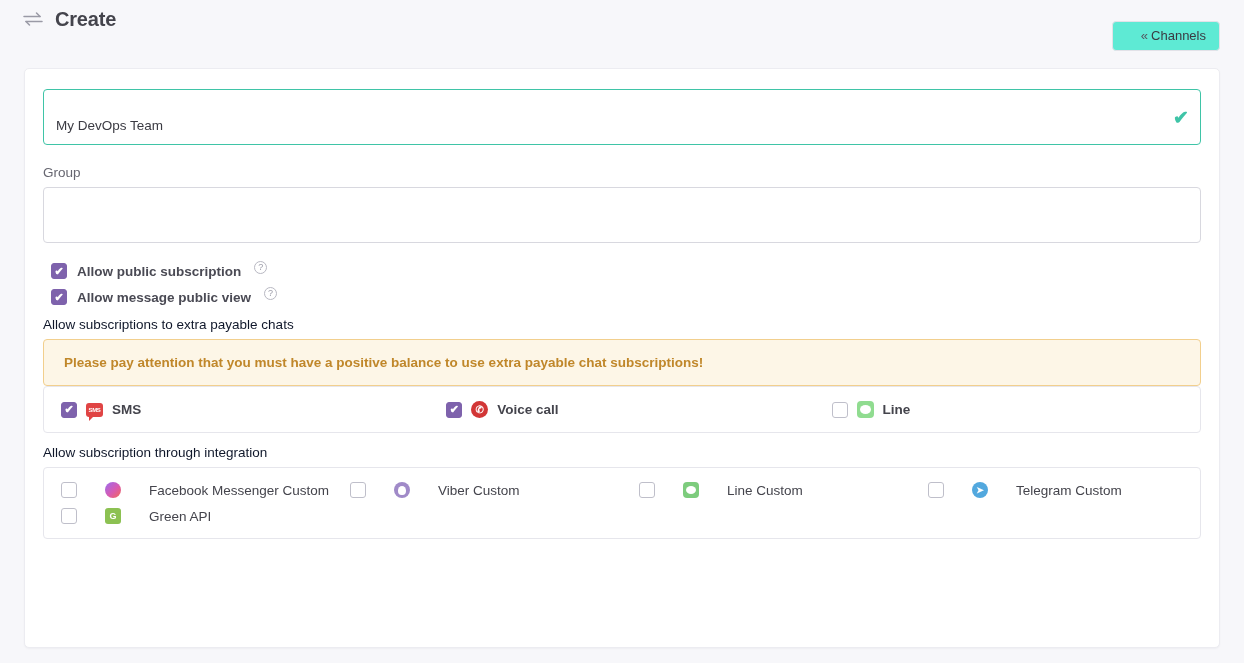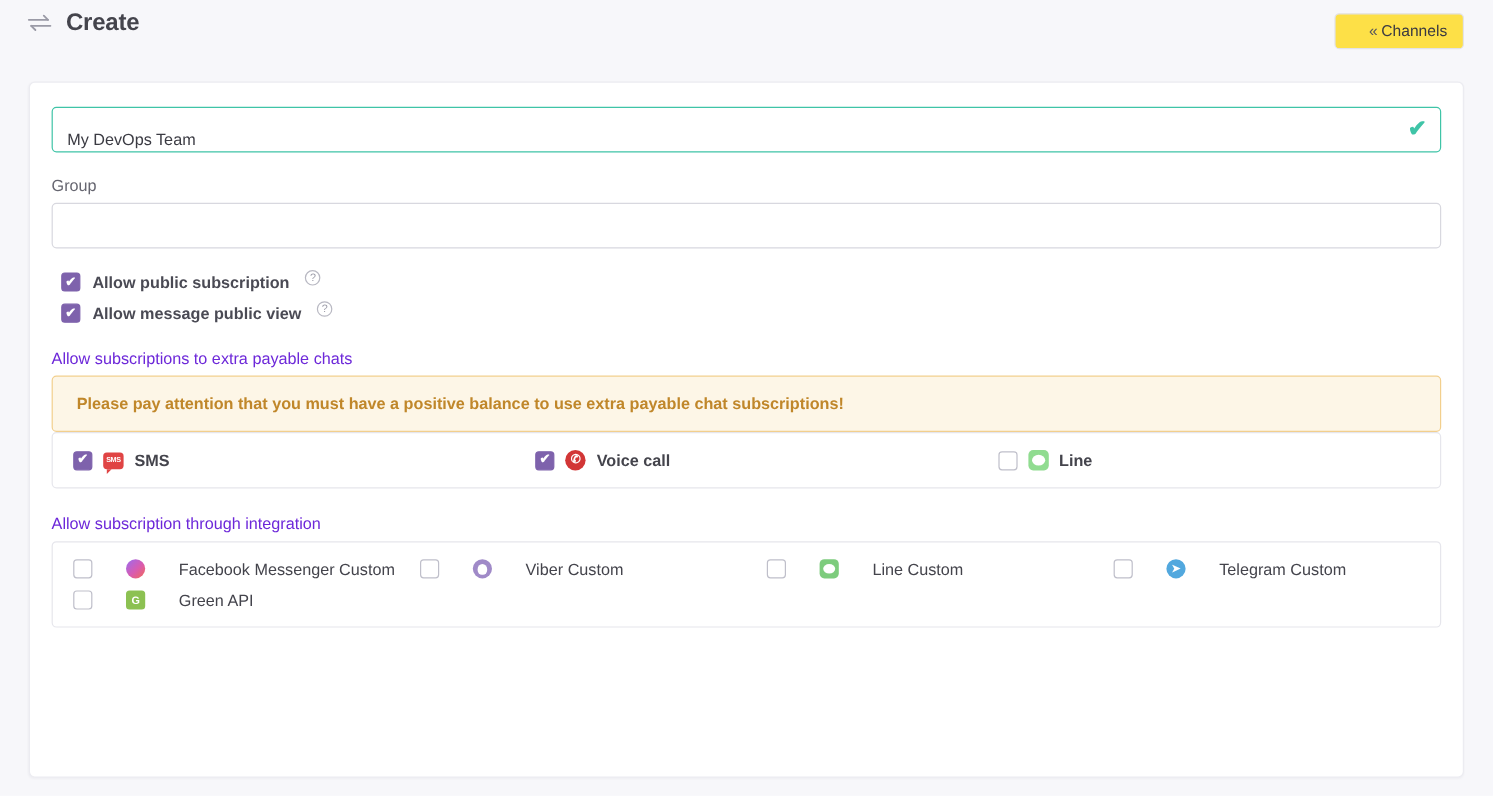--- a/index.html
+++ b/index.html
@@ -26,22 +26,22 @@
     color: #9a9aa6;
   }
   .page-title {
     font-size: 20px;
     font-weight: bold;
     color: #44444c;
     letter-spacing: -0.2px;
   }
   .channels-btn {
     position: absolute;
-    right: 24px; top: 11px;
-    background: #fde047;
+    right: 24px; top: 21px;
+    background: #5eead4;
     border: 1px solid #e2e2e8;
     border-radius: 4px;
     padding: 7px 13px 8px 28px;
     font-size: 13px;
     color: #3a3a42;
     cursor: pointer;
     line-height: 1;
     white-space: nowrap;
   }
   .channels-btn .chev { color: #55555e; margin-right: 3px; font-size: 13px; }
@@ -61,21 +61,21 @@
 
   .field-label {
     font-size: 13.5px;
     color: #666670;
     margin-bottom: 7px;
     display: block;
   }
   .input-wrap { position: relative; margin-bottom: 20px; }
   .text-input {
     width: 100%;
-    height: 38px;
+    height: 56px;
     border: 1px solid #d8d8df;
     border-radius: 4px;
     padding: 16px 34px 0 12px;
     font-size: 13.5px;
     color: #3b3b43;
     font-family: "Liberation Sans", sans-serif;
     background: #fff;
     outline: none;
   }
   .text-input.valid { border: 1px solid #3fc4a7; }
@@ -130,22 +130,22 @@
     text-align: center;
     display: inline-block;
     margin-left: 3px;
     position: relative;
     top: -4px;
     cursor: pointer;
   }
 
   .section-label {
     font-size: 13.5px;
-    color: #6d28d9;
-    margin: 22px 0 7px 0;
+    color: #0f172a;
+    margin: 12px 0 7px 0;
   }
 
   
   .alert {
     border: 1px solid #f2cf8d;
     background: #fdf6e7;
     border-radius: 4px;
     padding: 15px 20px;
     font-size: 13.5px;
     font-weight: bold;

